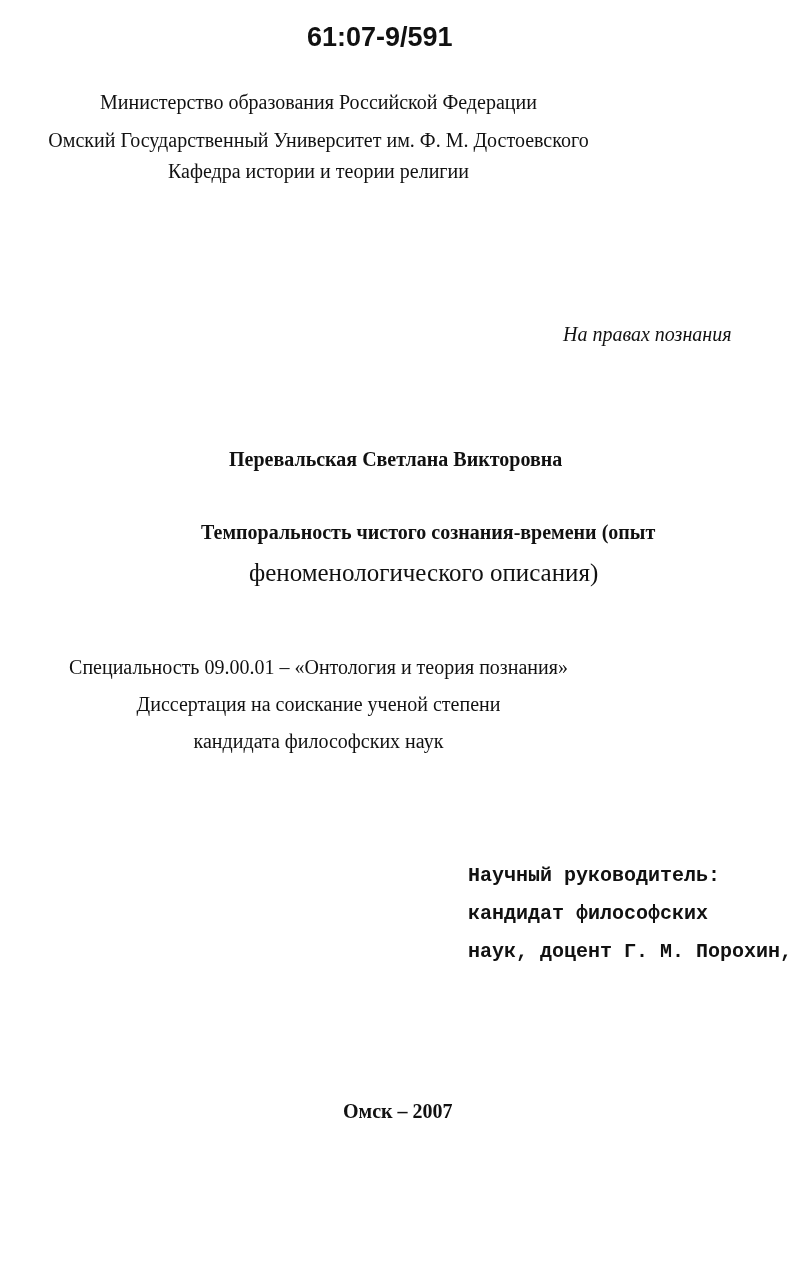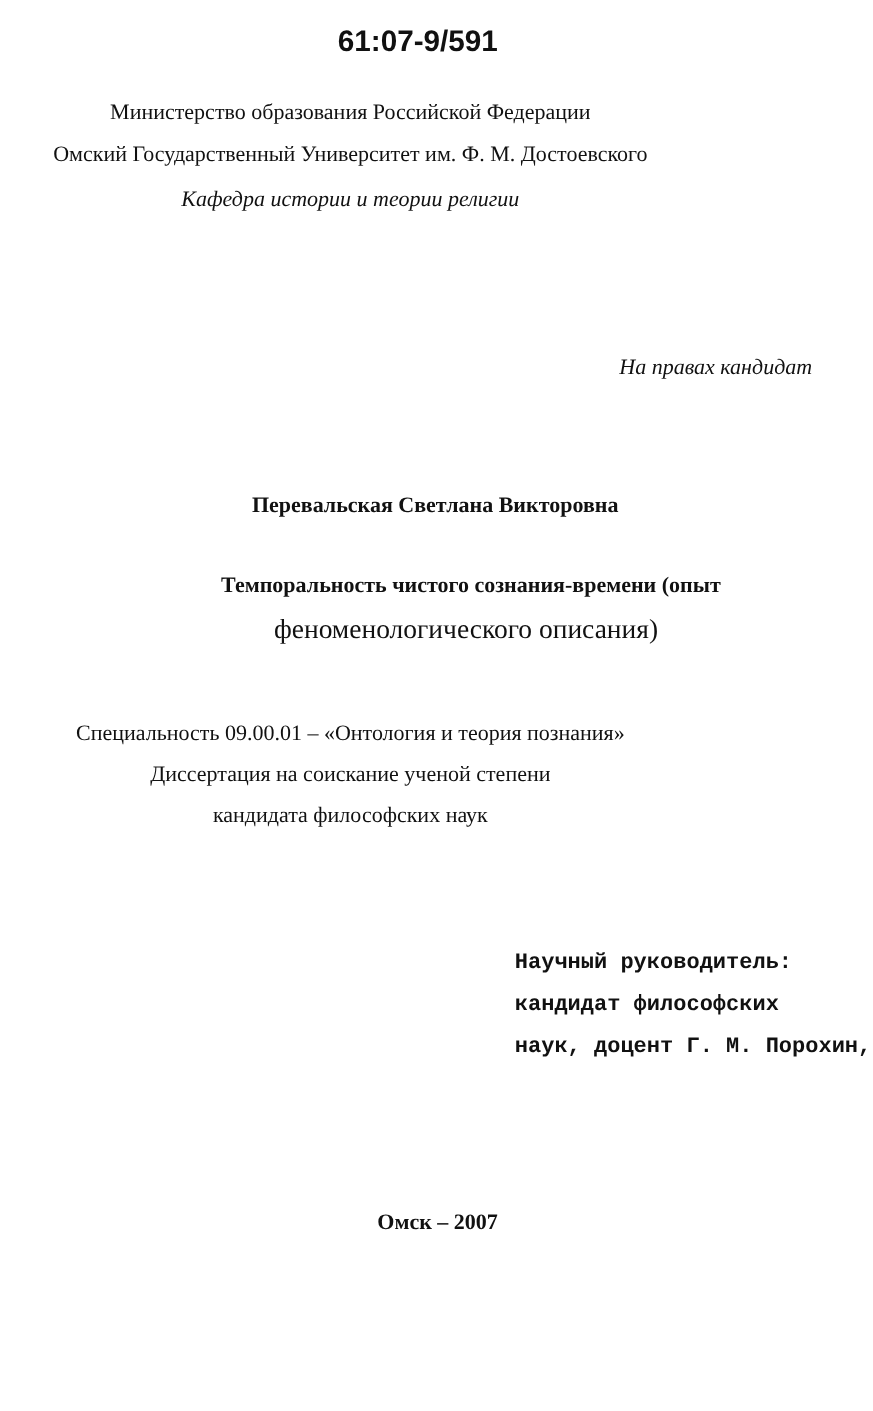--- a/index.html
+++ b/index.html
@@ -63,23 +63,23 @@
   </style>
 </head>
 <body>
 
 <div>
 
   <div class="abs stamp">61:07-9/591</div>
 
   <div class="abs center-line" style="top:91px;">Министерство образования Российской Федерации</div>
   <div class="abs center-line" style="top:129px;">Омский Государственный Университет им. Ф. М. Достоевского</div>
-  <div class="abs center-line" style="top:170px;font-style:italic;">Кафедра истории и теории религии</div>
+  <div class="abs center-line" style="top:160px;">Кафедра истории и теории религии</div>
 
-  <div class="abs italic-note">На правах кандидат</div>
+  <div class="abs italic-note">На правах познания</div>
 
   <div class="abs author">Перевальская Светлана Викторовна</div>
 
   <div class="abs title1">Темпоральность чистого сознания-времени (опыт</div>
   <div class="abs title2">феноменологического описания)</div>
 
   <div class="abs center-line" style="top:656px;">Специальность 09.00.01 – «Онтология и теория познания»</div>
   <div class="abs center-line" style="top:693px;">Диссертация на соискание ученой степени</div>
   <div class="abs center-line" style="top:730px;">кандидата философских наук</div>
 

